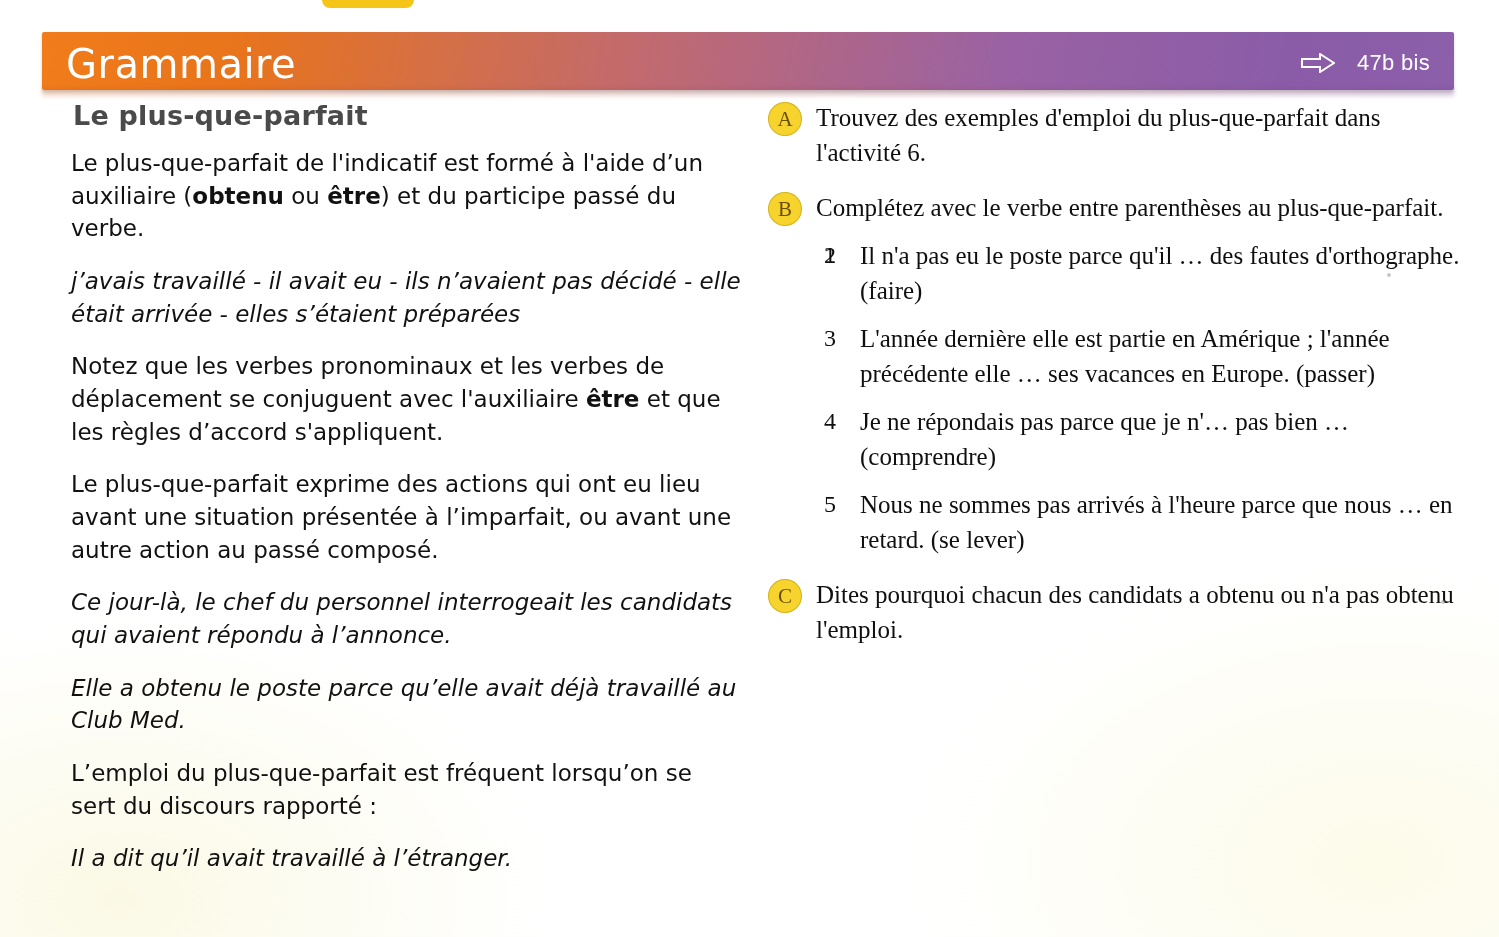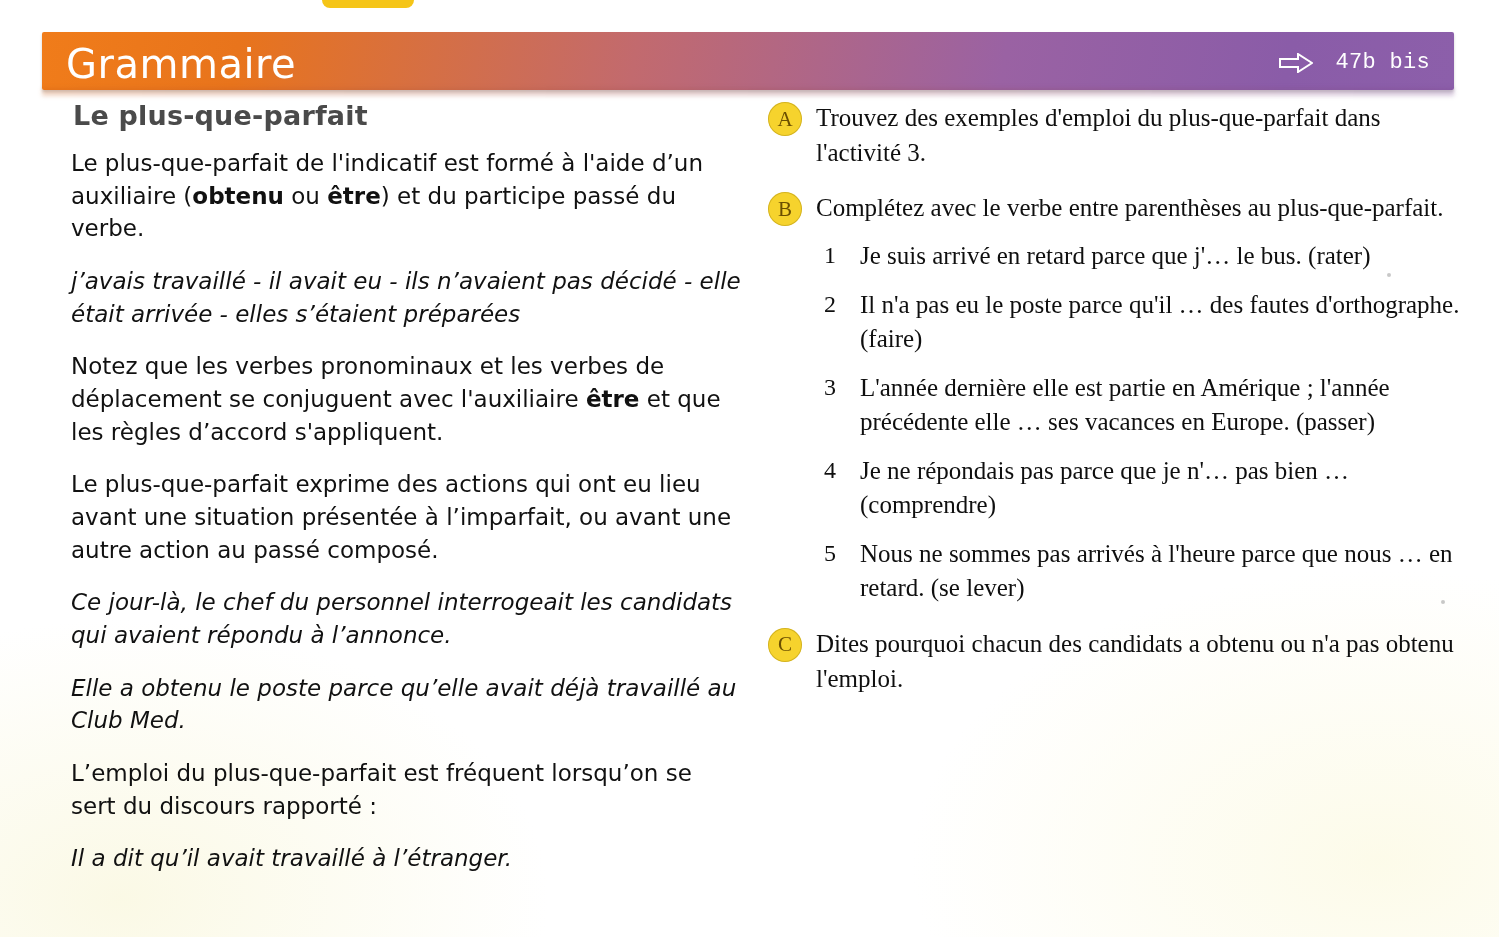--- a/index.html
+++ b/index.html
@@ -63,21 +63,21 @@
     font-size: 40px;
     font-family: "DejaVu Sans", sans-serif;
     letter-spacing: 0.5px;
   }
   .banner-ref {
     position: absolute;
     right: 24px;
     top: 18px;
     color: #ffffff;
     font-size: 22px;
-    font-family: Liberation Mono, monospace;
+    font-family: Liberation Sans, sans-serif;
     letter-spacing: 0.3px;
     display: flex;
     align-items: center;
     gap: 22px;
   }
   .arrow-icon {
     display: inline-block;
     width: 34px;
     height: 20px;
   }
@@ -208,27 +208,27 @@
         <div class="para italic"><span>Elle a obtenu le poste parce qu’elle avait déjà travaillé au Club Med.</span></div>
         <div class="para"><span>L’emploi du plus-que-parfait est fréquent lorsqu’on se sert du discours rapporté :</span></div>
         <div class="para italic"><span>Il a dit qu’il avait travaillé à l’étranger.</span></div>
       </div>
   </div>
 
   <div class="col-right">
     <div id="right-exercises">
         <div class="ex">
           <div class="ex-badge">A</div>
-          <div class="ex-text">Trouvez des exemples d'emploi du plus-que-parfait dans l'activité 3.</div>
+          <div class="ex-text">Trouvez des exemples d'emploi du plus-que-parfait dans l'activité 6.</div>
         </div>
         <div class="ex">
           <div class="ex-badge">B</div>
           <div class="ex-text">Complétez avec le verbe entre parenthèses au plus-que-parfait.</div>
           <ul class="items">
-            <li><span class="num">1</span><span>Je suis arrivé en retard parce que j'… le bus. (rater)</span></li>
+            <li><span class="num">1</span></li>
             <li><span class="num">2</span><span>Il n'a pas eu le poste parce qu'il … des fautes d'orthographe. (faire)</span></li>
             <li><span class="num">3</span><span>L'année dernière elle est partie en Amérique ; l'année précédente elle … ses vacances en Europe. (passer)</span></li>
             <li><span class="num">4</span><span>Je ne répondais pas parce que je n'… pas bien … (comprendre)</span></li>
             <li><span class="num">5</span><span>Nous ne sommes pas arrivés à l'heure parce que nous … en retard. (se lever)</span></li>
           </ul>
         </div>
         <div class="ex">
           <div class="ex-badge">C</div>
           <div class="ex-text">Dites pourquoi chacun des candidats a obtenu ou n'a pas obtenu l'emploi.</div>
         </div>

